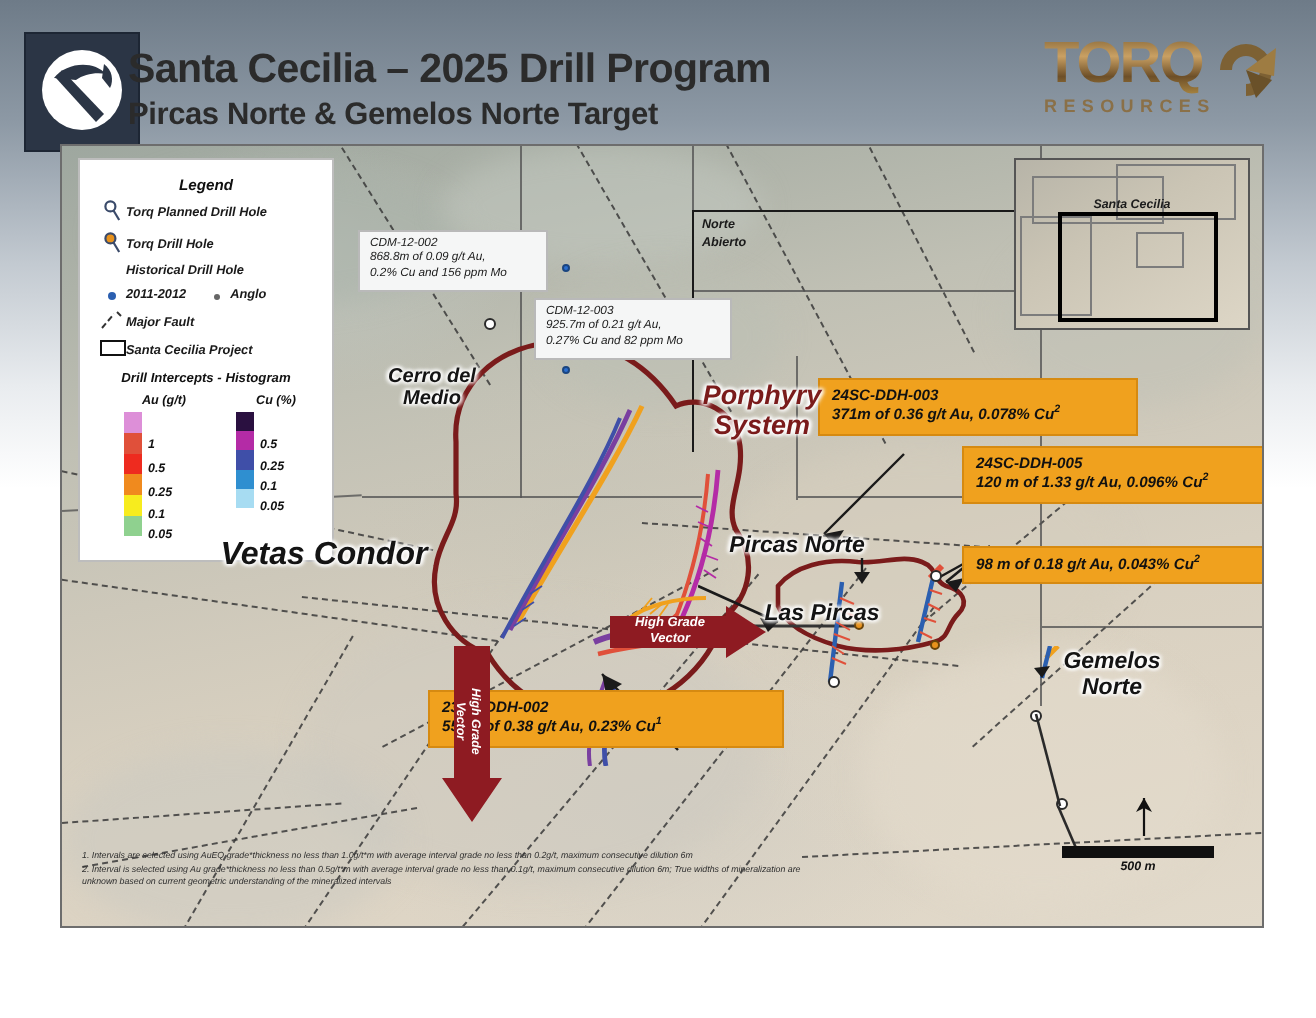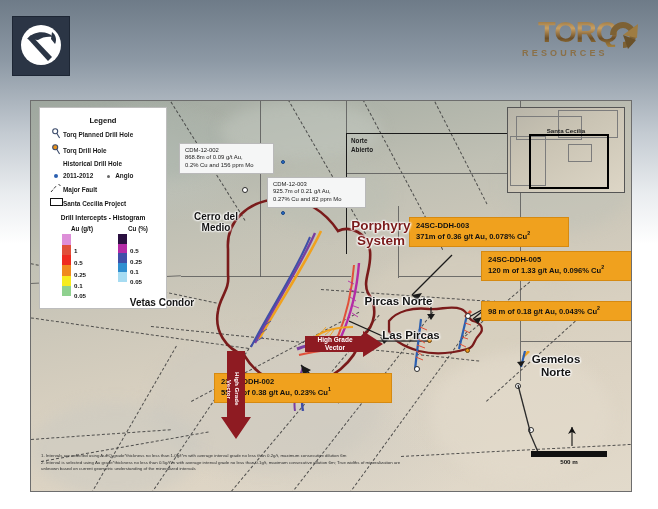--- a/index.html
+++ b/index.html
@@ -32,39 +32,40 @@
     line-height:1.12;white-space:nowrap;
   }
   #sub-title{
     font-size:15.5px;font-weight:bold;color:#2b2b2b;letter-spacing:-0.2px;
     margin-top:2px;white-space:nowrap;
   }
   #brand{position:absolute;right:16px;top:18px;width:120px;height:48px;}
   #brand-name{
     font-size:29px;font-weight:bold;line-height:1;letter-spacing:-1px;
     background:linear-gradient(180deg,#8a6a3a 0%,#c9a063 35%,#6d4f28 70%,#a5823f 100%);
-    -webkit-background-clip:text;background-clip:text;color:#8a6a3a;margin-left:16px;
+    -webkit-background-clip:text;background-clip:text;color:#8a6a3a;
     -webkit-text-fill-color:transparent;
   }
   #brand-sub{
     font-size:9px;font-weight:bold;letter-spacing:3.2px;color:#8a7048;
     margin-top:1px;text-align:left;
   }
   #brand-mark{position:absolute;right:2px;top:0px;width:34px;height:34px;}
 
   
   #map{
-    position:absolute;left:30px;top:100px;width:600px;height:390px;
+    position:absolute;left:30px;top:72px;width:600px;height:390px;
     border:1px solid #6d6d6d;overflow:hidden;
     background:
       radial-gradient(ellipse 150px 90px at 120px 60px, rgba(200,206,200,.55), rgba(0,0,0,0) 70%),
       radial-gradient(ellipse 180px 110px at 470px 300px, rgba(222,214,198,.75), rgba(0,0,0,0) 70%),
       radial-gradient(ellipse 220px 130px at 300px 330px, rgba(205,203,195,.6), rgba(0,0,0,0) 72%),
       radial-gradient(ellipse 160px 100px at 260px 180px, rgba(198,196,182,.5), rgba(0,0,0,0) 70%),
       linear-gradient(168deg,#9ea79f 0%,#adb2a8 14%,#c0c0b4 30%,#cdc8ba 46%,#d8d0c0 62%,#ddd4c4 78%,#e2dacb 100%);
+    font-style: italic;
   }
   .terrain{position:absolute;border-radius:50%;filter:blur(7px);pointer-events:none;}
 
   
   .fault{position:absolute;border-top:1.4px dashed #3a3a3a;transform-origin:0 0;opacity:.85;}
   .solidline{position:absolute;border-top:1px solid #555;transform-origin:0 0;opacity:.8;}
 
   
   #inset{
     position:absolute;right:6px;top:6px;width:116px;height:84px;
@@ -187,20 +188,22 @@
       <div id="logo-circle"></div>
       <svg id="logo-pick" viewBox="0 0 38 38">
         <circle cx="19" cy="19" r="18" fill="#ffffff"></circle>
         <path d="M5 13 C11 5, 25 4, 31 11 C26 10, 20 11, 16 14 Z" fill="#2b3545"></path>
         <path d="M9 9 L30 31 L26 35 L6 13 Z" fill="#2b3545"></path>
         <path d="M30 6 C34 9, 35 14, 33 18 L29 13 Z" fill="#2b3545"></path>
       </svg>
     </div>
 
     <div id="title-wrap">
+      <div id="main-title">Santa Cecilia – 2025 Drill Program</div>
+      <div id="sub-title">Pircas Norte &amp; Gemelos Norte Target</div>
     </div>
 
     <div id="brand">
       <div id="brand-name">TORQ</div>
       <div id="brand-sub">RESOURCES</div>
       <svg id="brand-mark" viewBox="0 0 34 34">
         <path d="M4 17 A13 13 0 1 1 17 30 L17 24 A7 7 0 1 0 10 17 Z" fill="#7d6134"></path>
         <path d="M17 17 L32 6 L31 20 Z" fill="#9e7c42"></path>
         <path d="M17 17 L30 22 L22 31 Z" fill="#6a5129"></path>
       </svg>
@@ -468,21 +471,21 @@
       <path d="M0 5 L58 5 L58 0 L78 13 L58 26 L58 21 L0 21 Z" fill="#8e1b22"></path>
     </svg>
     <div class="hg-label" style="left:276px;top:235px;width:56px;">High Grade<br>Vector</div>
 
     <svg class="hg-arrow-right" style="left:190px;top:250px;width:30px;height:88px;" viewBox="0 0 30 88">
       <path d="M6 0 L24 0 L24 66 L30 66 L15 88 L0 66 L6 66 Z" fill="#8e1b22"></path>
     </svg>
     <div class="hg-label-vert" style="left:195px;top:258px;height:60px;">High Grade<br>Vector</div>
 
     <div class="maplbl white-stroke" style="left:130px;top:110px;width:110px;font-size:10px;">Cerro del<br>Medio</div>
-    <div class="maplbl white-stroke" style="left:56px;top:196px;width:150px;font-size:10px;text-align:center;">Vetas Condor</div>
+    <div class="maplbl white-stroke" style="left:56px;top:196px;width:150px;font-size:16px;text-align:center;">Vetas Condor</div>
     <div class="maplbl white-stroke porphyry" style="left:300px;top:118px;width:100px;font-size:13.5px;">Porphyry<br>System</div>
     <div class="maplbl white-stroke" style="left:310px;top:194px;width:115px;font-size:11.5px;">Pircas Norte</div>
     <div class="maplbl white-stroke" style="left:330px;top:228px;width:100px;font-size:11.5px;">Las Pircas</div>
     <div class="maplbl white-stroke" style="left:480px;top:252px;width:90px;font-size:11.5px;">Gemelos<br>Norte</div>
 
     <div id="footnotes">
       <div>1. Intervals are selected using AuEQ grade*thickness no less than 1.0g/t*m with average interval grade no less than 0.2g/t, maximum consecutive dilution 6m</div>
       <div>2. Interval is selected using Au grade*thickness no less than 0.5g/t*m with average interval grade no less than 0.1g/t, maximum consecutive dilution 6m; True widths of mineralization are unknown based on current geometric understanding of the mineralized intervals</div>
     </div>
 

